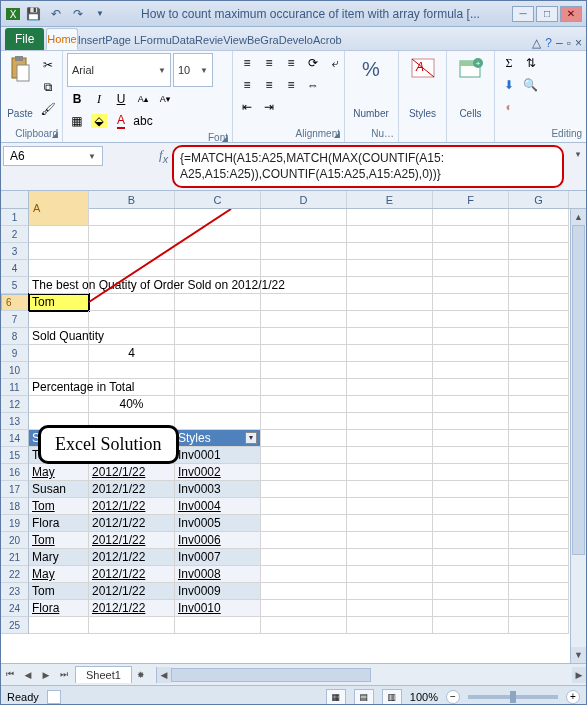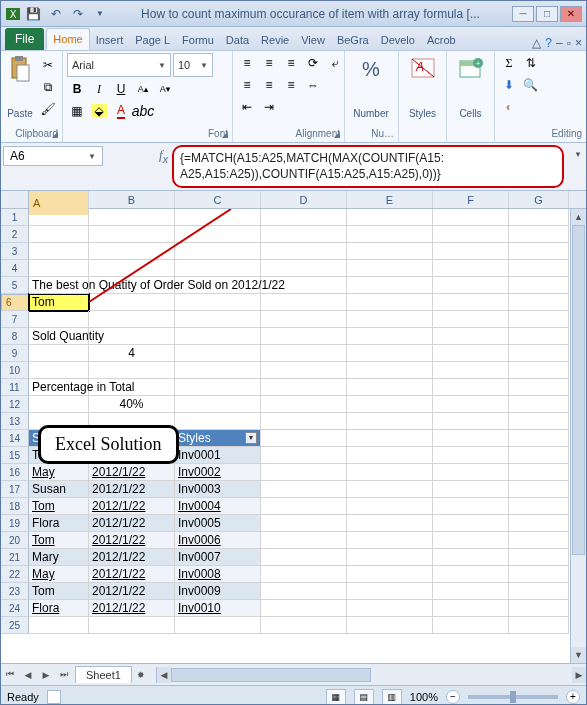--- a/index.html
+++ b/index.html
@@ -11,39 +11,39 @@
   .titlebar .excel-icon { width: 16px; height: 16px; color: #2a7a2a; }
   .titlebar .qat-btn { width: 18px; height: 18px; display: flex; align-items: center; justify-content: center; font-size: 12px; color: #3b5a82; }
   .titlebar .title { flex: 1; text-align: center; font-size: 12px; color: #3b5a82; }
   .titlebar .winbtns { display: flex; gap: 2px; }
   .titlebar .winbtn { width: 22px; height: 16px; border: 1px solid #8ea6c4; background: #e8eef7; font-size: 10px; display: flex; align-items: center; justify-content: center; color: #3b5a82; }
   .titlebar .winbtn.red { background: #e78b8b; color: #5a0000; }
 
   
   .tabs { height: 24px; background: linear-gradient(#e4ecf6,#d3deee); display: flex; align-items: flex-end; padding: 0 4px; font-size: 11px; border-bottom: 1px solid #b8c7de; }
   .file-tab { background: #217a46; color: #fff; padding: 4px 10px; border-radius: 3px 3px 0 0; margin-right: 2px; font-size: 12px; }
-  .tab { padding: 4px 6px; color: #3b5a82; cursor: pointer; }
+  .tab { padding: 4px 0; color: #3b5a82; cursor: pointer; }
   .tab.active { background: #f5f8fc; border: 1px solid #b8c7de; border-bottom: 1px solid #f5f8fc; border-radius: 3px 3px 0 0; color: #d46a00; }
   .tabs .spacer { flex: 1; }
   .tabs .help { display: flex; gap: 4px; align-items: center; }
   .tabs .help span { font-size: 12px; color: #3b5a82; }
 
   
   .ribbon { height: 92px; background: #f5f8fc; border-bottom: 1px solid #a9bdd6; display: flex; font-size: 11px; }
   .group { border-right: 1px solid #cbd8e9; padding: 2px 4px; display: flex; flex-direction: column; justify-content: space-between; }
   .group-body { display: flex; gap: 3px; align-items: flex-start; flex: 1; }
   .group-label { text-align: right; font-size: 10px; color: #5a738f; padding: 1px 0; position: relative; }
   .group-label .launcher { position: absolute; right: 0; bottom: 0; width: 10px; height: 10px; font-size: 8px; color: #5a738f; }
   .bigbtn { display: flex; flex-direction: column; align-items: center; justify-content: center; width: 38px; height: 66px; }
   .bigbtn .ic { height: 32px; display: flex; align-items: center; justify-content: center; }
   .bigbtn .lbl { font-size: 10px; text-align: center; line-height: 1.1; color: #3b5a82; margin-top: 23px; }
   .col { display: flex; flex-direction: column; gap: 2px; }
   .row { display: flex; gap: 2px; align-items: center; }
   .smbtn { width: 20px; height: 20px; display: flex; align-items: center; justify-content: center; font-size: 12px; border: 1px solid transparent; }
-  .sel { height: 24px; border: 1px solid #a9bdd6; background: #fff; font-size: 11px; padding: 0 4px; display: flex; align-items: center; justify-content: space-between; color: #333; }
+  .sel { height: 34px; border: 1px solid #a9bdd6; background: #fff; font-size: 11px; padding: 0 4px; display: flex; align-items: center; justify-content: space-between; color: #333; }
   .sel .dd { font-size: 8px; color: #555; margin-left: 4px; }
 
   
   .fxarea { display: flex; align-items: stretch; border-bottom: 1px solid #a9bdd6; height: 48px; background: #eef2f8; }
   .namebox { width: 100px; border: 1px solid #a9bdd6; background: #fff; margin: 2px; display: flex; align-items: center; padding: 0 6px; font-size: 12px; height: 20px; align-self: flex-start; margin-top: 3px; justify-content: space-between;}
   .namebox .dd { font-size: 8px; color: #555; }
   .fxbtns { width: 54px; display: flex; align-items: flex-start; justify-content: center; gap: 4px; padding-top: 3px; }
   .fxlabel { font-style: italic; font-family: serif; font-size: 13px; color: #5a738f; align-self: flex-start; margin-top: 4px; margin-right: 4px; }
   .fxinput { flex: 1; border: 2px solid #cc0000; border-radius: 10px; margin: 2px 6px 2px 0; background: #fff; font-size: 12px; padding: 3px 6px; line-height: 1.35; color: #222; position: relative; }
   .fxexpand { width: 16px; display: flex; align-items: flex-start; justify-content: center; }
@@ -184,21 +184,21 @@
         <div class="smbtn" style="font-size:9px;">A▾</div>
       </div>
       <div class="row">
         <div class="smbtn">▦</div>
         <div class="smbtn">
               <span style="background:#ffff66;padding:0 3px;">⬙</span>
             </div>
         <div class="smbtn">
               <span style="color:#c00;border-bottom:2px solid #c00;">A</span>
             </div>
-        <div class="smbtn" style="font-size:14px;font-style:italic;">abc</div>
+        <div class="smbtn" style="font-size:12px;">abc</div>
       </div>
     </div>
       </div>
     <div class="group-label"><span>Font</span><span class="launcher">◢</span></div>
   </div>
 
   <div class="group" style="width:112px;">
     <div class="group-body">
         <div class="col">
       <div class="row">

